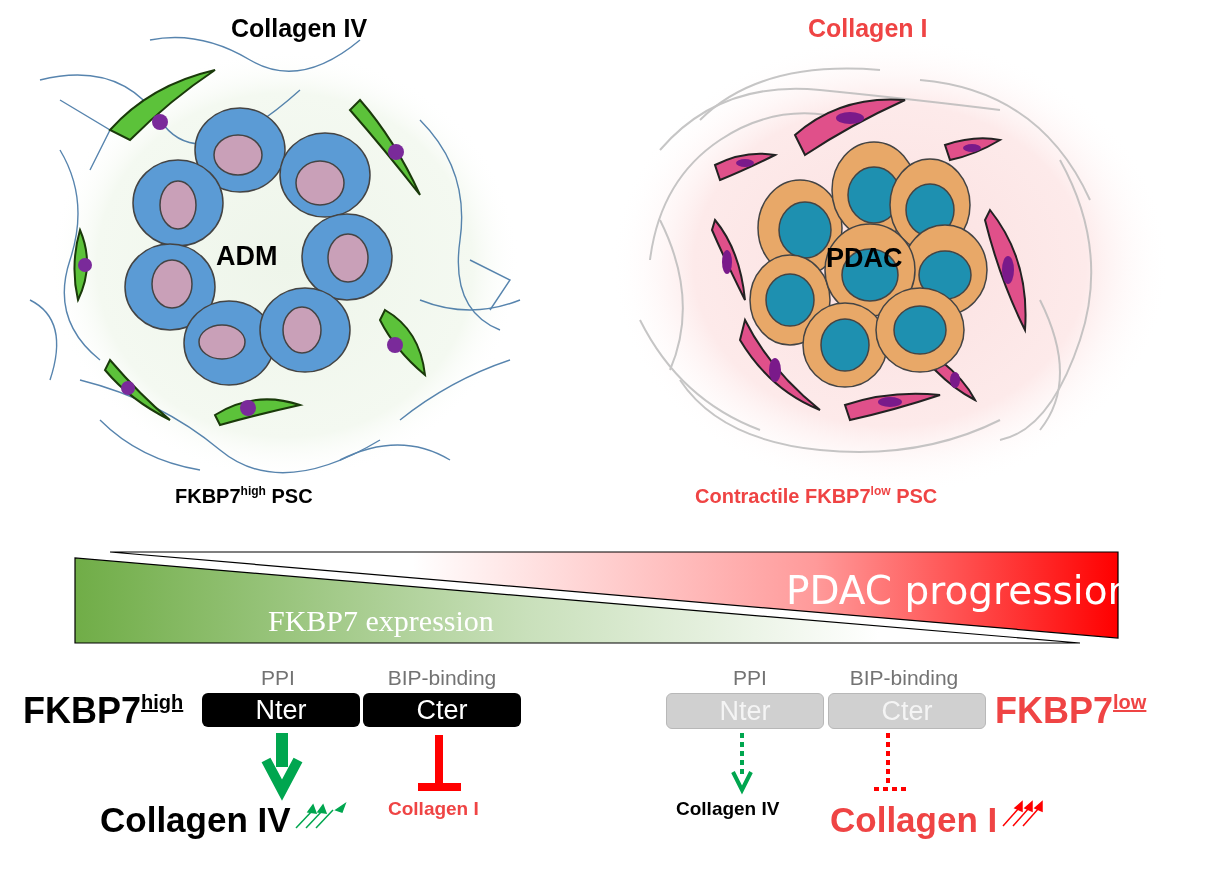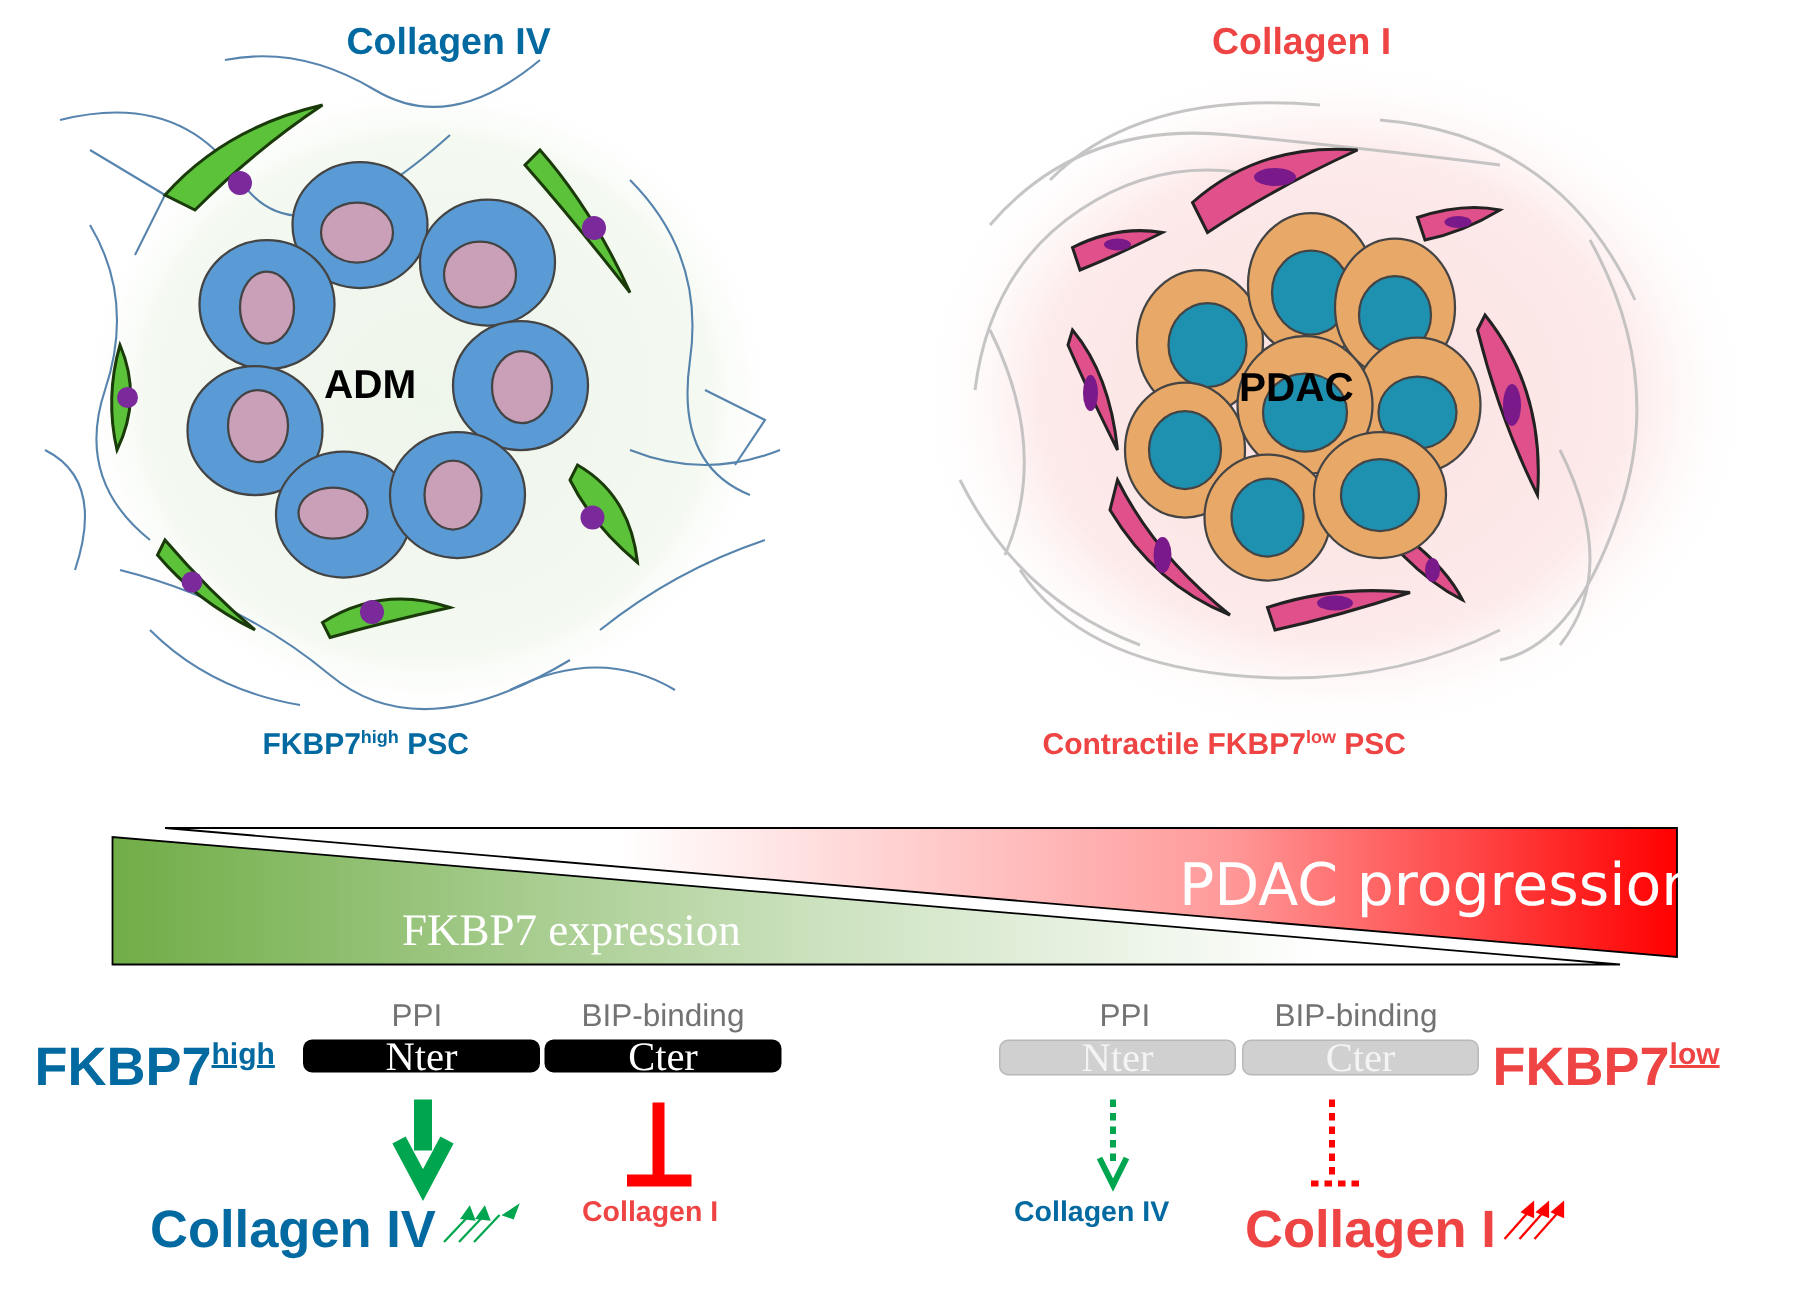--- a/index.html
+++ b/index.html
@@ -1,23 +1,23 @@
 <!DOCTYPE html>
 <html><head>
 <meta charset="utf-8">
 <style>
   html, body { margin:0; padding:0; background:#fff; }
   body { width:1209px; height:870px; position:relative; overflow:hidden; font-family:"Liberation Sans", sans-serif; }
   .abs { position:absolute; }
-  .green { color:#0369a1; }
+  .green { color:#000000; }
   .red { color:#ef4444; }
   .title { font-weight:bold; font-size:25px; font-family:"Liberation Sans", sans-serif; }
   .bold { font-weight:bold; }
   sup { font-size:60%; }
-  .box { position:absolute; height:22px; border-radius:6px; display:flex; align-items:center; justify-content:center; font-size:27px; font-family:Liberation Serif, serif; }
+  .box { position:absolute; height:34px; border-radius:6px; display:flex; align-items:center; justify-content:center; font-size:27px; font-family:Liberation Sans, sans-serif; }
   .box.black { background:#000; color:#fff; }
   .box.grey { background:#d0d0d0; color:#f4f4f4; border:1px solid #b8b8b8; }
   .domlabel { position:absolute; font-weight:normal; font-size:21px; color:#737373; text-align:center; }
   svg { position:absolute; left:0; top:0; }
 </style>
 </head>
 <body>
 
 <svg width="1209" height="870">
   <defs>

